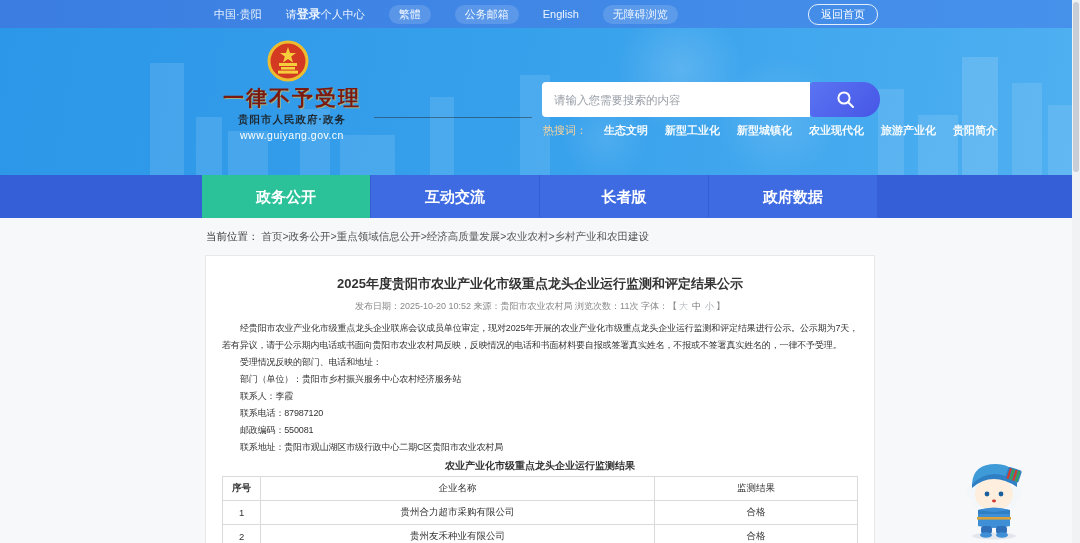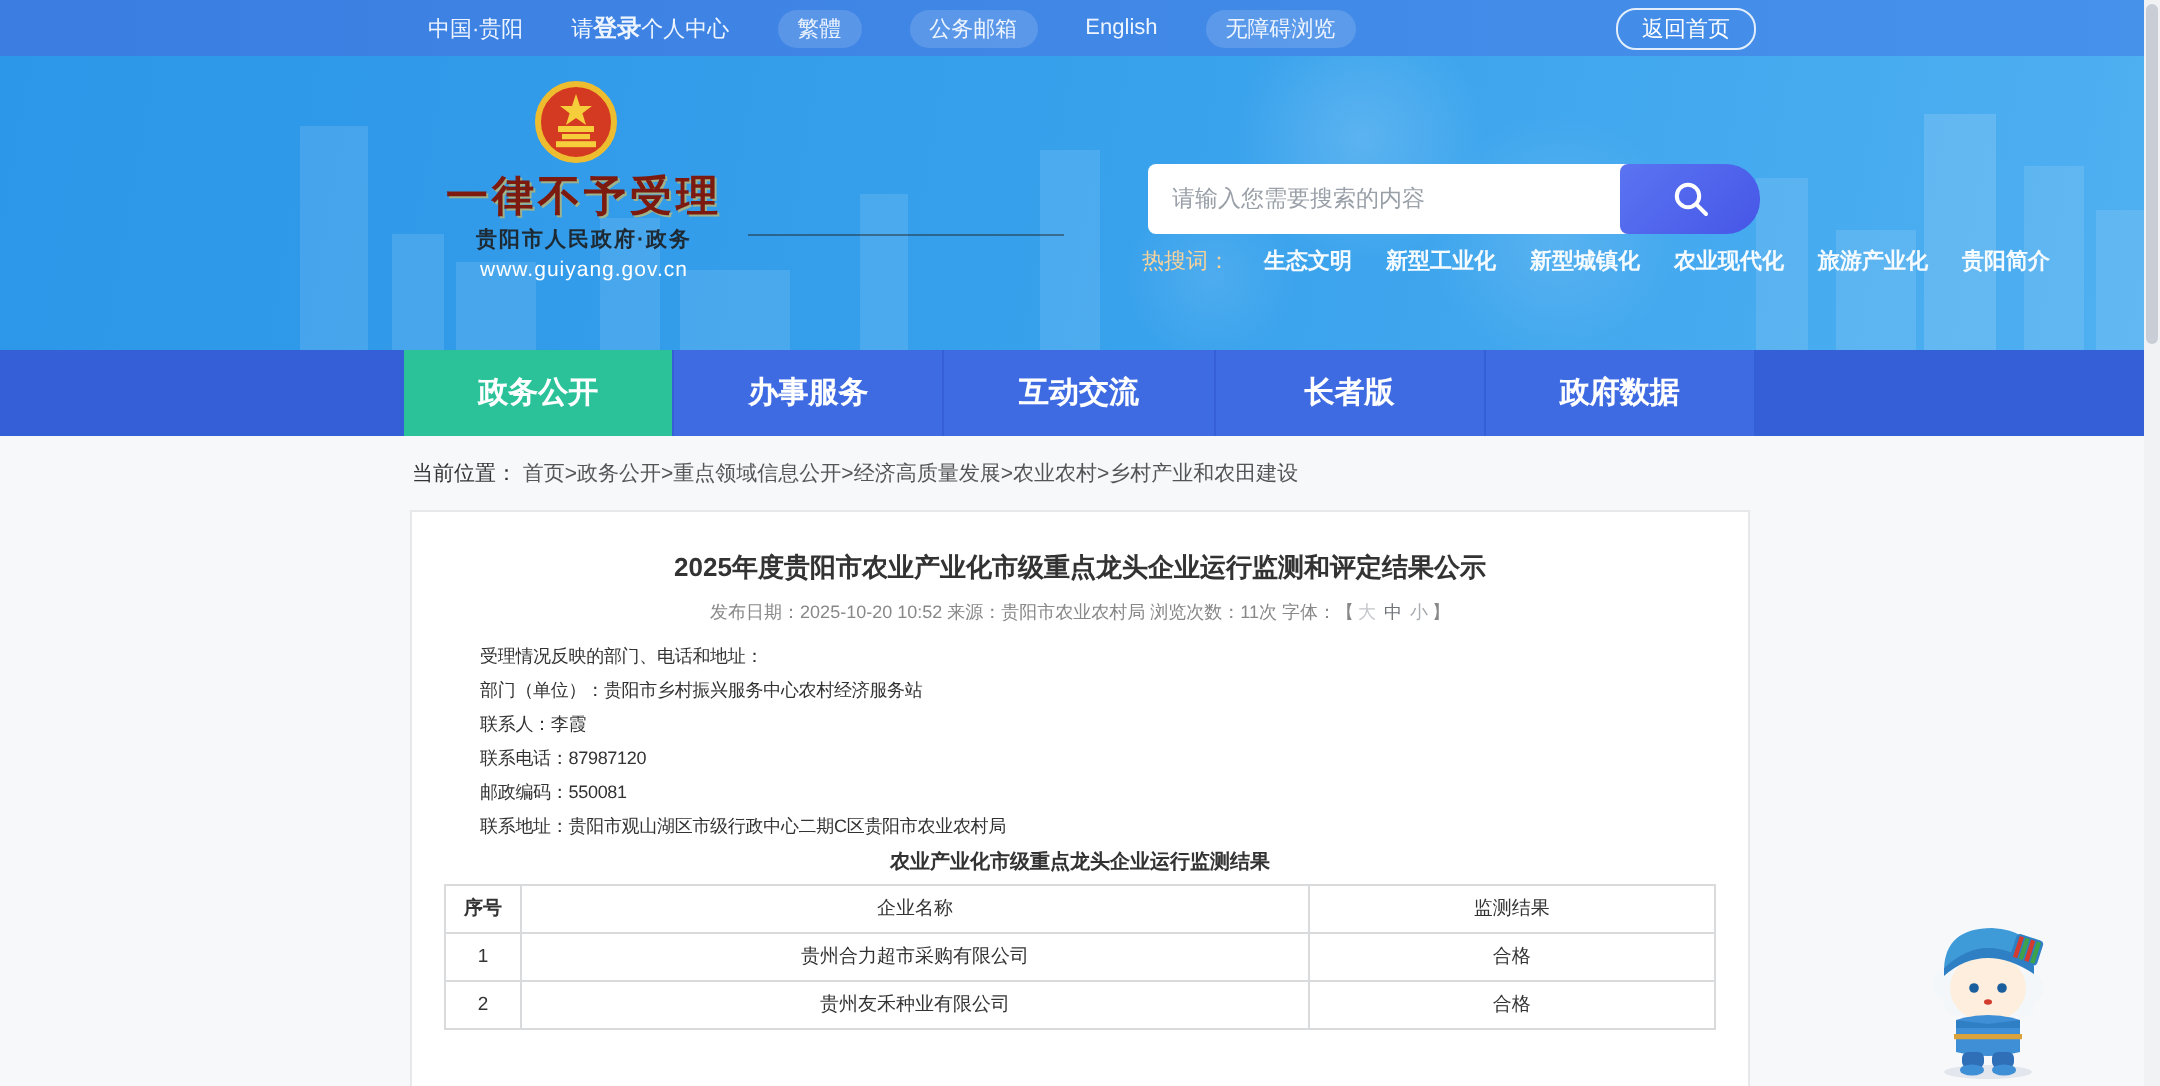--- a/index.html
+++ b/index.html
@@ -35,29 +35,29 @@
   .site-sub { position:absolute; left:0; top:85px; width:180px; font-size:10.5px; font-weight:bold;
               letter-spacing:1px; color:#1e2a33; }
   .site-url { position:absolute; left:0; top:101px; width:180px; font-size:10.5px;
               letter-spacing:.5px; color:#ffffff; }
   .logo-line { position:absolute; left:172px; top:89px; width:158px; height:1px;
                background:rgba(30,30,30,.45); }
 
   .search-input { position:absolute; left:340px; top:54px; width:268px; height:35px;
                   border:none; outline:none; border-radius:4px 0 0 4px; background:#fff;
                   padding:0 12px; font-size:11.5px; color:#333;
-                  font-family:"Liberation Sans","DejaVu Sans",sans-serif;margin-left:32px; }
+                  font-family:"Liberation Sans","DejaVu Sans",sans-serif; }
   .search-input::placeholder { color:#9aa0a8; }
   .search-btn { position:absolute; left:608px; top:54px; width:70px; height:35px; border:none;
                 border-radius:4px 17px 17px 4px; cursor:pointer;
                 background:linear-gradient(135deg,#5a74f2,#4656e6);
                 display:flex; align-items:center; justify-content:center; }
   .hotline { position:absolute; left:341px; top:95px; font-size:11px; color:#fff;
              display:flex; gap:17px; white-space:nowrap; }
-  .hot-label { color:#f8d39b;margin-left:28px; }
+  .hot-label { color:#f8d39b; }
   .hot-word { color:rgba(255,255,255,.95); cursor:pointer; text-decoration:none;font-weight:bold; }
 
   
   .nav { position:absolute; top:175px; left:0; width:1080px; height:43px; background:#345fd6; }
   .nav-inner { width:676px; height:43px; margin:0 auto; display:flex; }
   .nav-tab { flex:1; margin-right:1px; background:#3e6ae2; color:#fff; font-size:15px;
              font-weight:bold; text-align:center; line-height:43px; cursor:pointer; }
   .nav-tab.active { background:#2bc29a; }
 
   
@@ -151,38 +151,38 @@
       <a class="hot-word">农业现代化</a>
       <a class="hot-word">旅游产业化</a>
       <a class="hot-word">贵阳简介</a>
     </div>
   </div>
 </div>
 
 <div class="nav">
   <div class="nav-inner">
     <div class="nav-tab active">政务公开</div>
-    <div class="nav-tab">办事服务</div>
     <div class="nav-tab">互动交流</div>
     <div class="nav-tab">长者版</div>
     <div class="nav-tab">政府数据</div>
   </div>
 </div>
 
 <div class="breadcrumb">
   <span class="bc-label">当前位置：</span>
   <span class="bc-path">首页&gt;政务公开&gt;重点领域信息公开&gt;经济高质量发展&gt;农业农村&gt;乡村产业和农田建设</span>
 </div>
 
 <div class="card">
   <div class="article-title">2025年度贵阳市农业产业化市级重点龙头企业运行监测和评定结果公示</div>
   <div class="meta">
     <span>发布日期：2025-10-20 10:52 来源：贵阳市农业农村局 浏览次数：11次 字体：【</span><span class="fs fs-da">大</span><span class="fs fs-zhong">中</span><span class="fs fs-xiao">小</span><span>】</span>
   </div>
   <div class="body-text">
+    <p>经贵阳市农业产业化市级重点龙头企业联席会议成员单位审定，现对2025年开展的农业产业化市级重点龙头企业运行监测和评定结果进行公示。公示期为7天，若有异议，请于公示期内电话或书面向贵阳市农业农村局反映，反映情况的电话和书面材料要自报或签署真实姓名，不报或不签署真实姓名的，一律不予受理。</p>
     <p>受理情况反映的部门、电话和地址：</p>
     <p>部门（单位）：贵阳市乡村振兴服务中心农村经济服务站</p>
     <p>联系人：李霞</p>
     <p>联系电话：87987120</p>
     <p>邮政编码：550081</p>
     <p>联系地址：贵阳市观山湖区市级行政中心二期C区贵阳市农业农村局</p>
   </div>
   <div class="tbl-caption">农业产业化市级重点龙头企业运行监测结果</div>
   <table>
     <thead>

